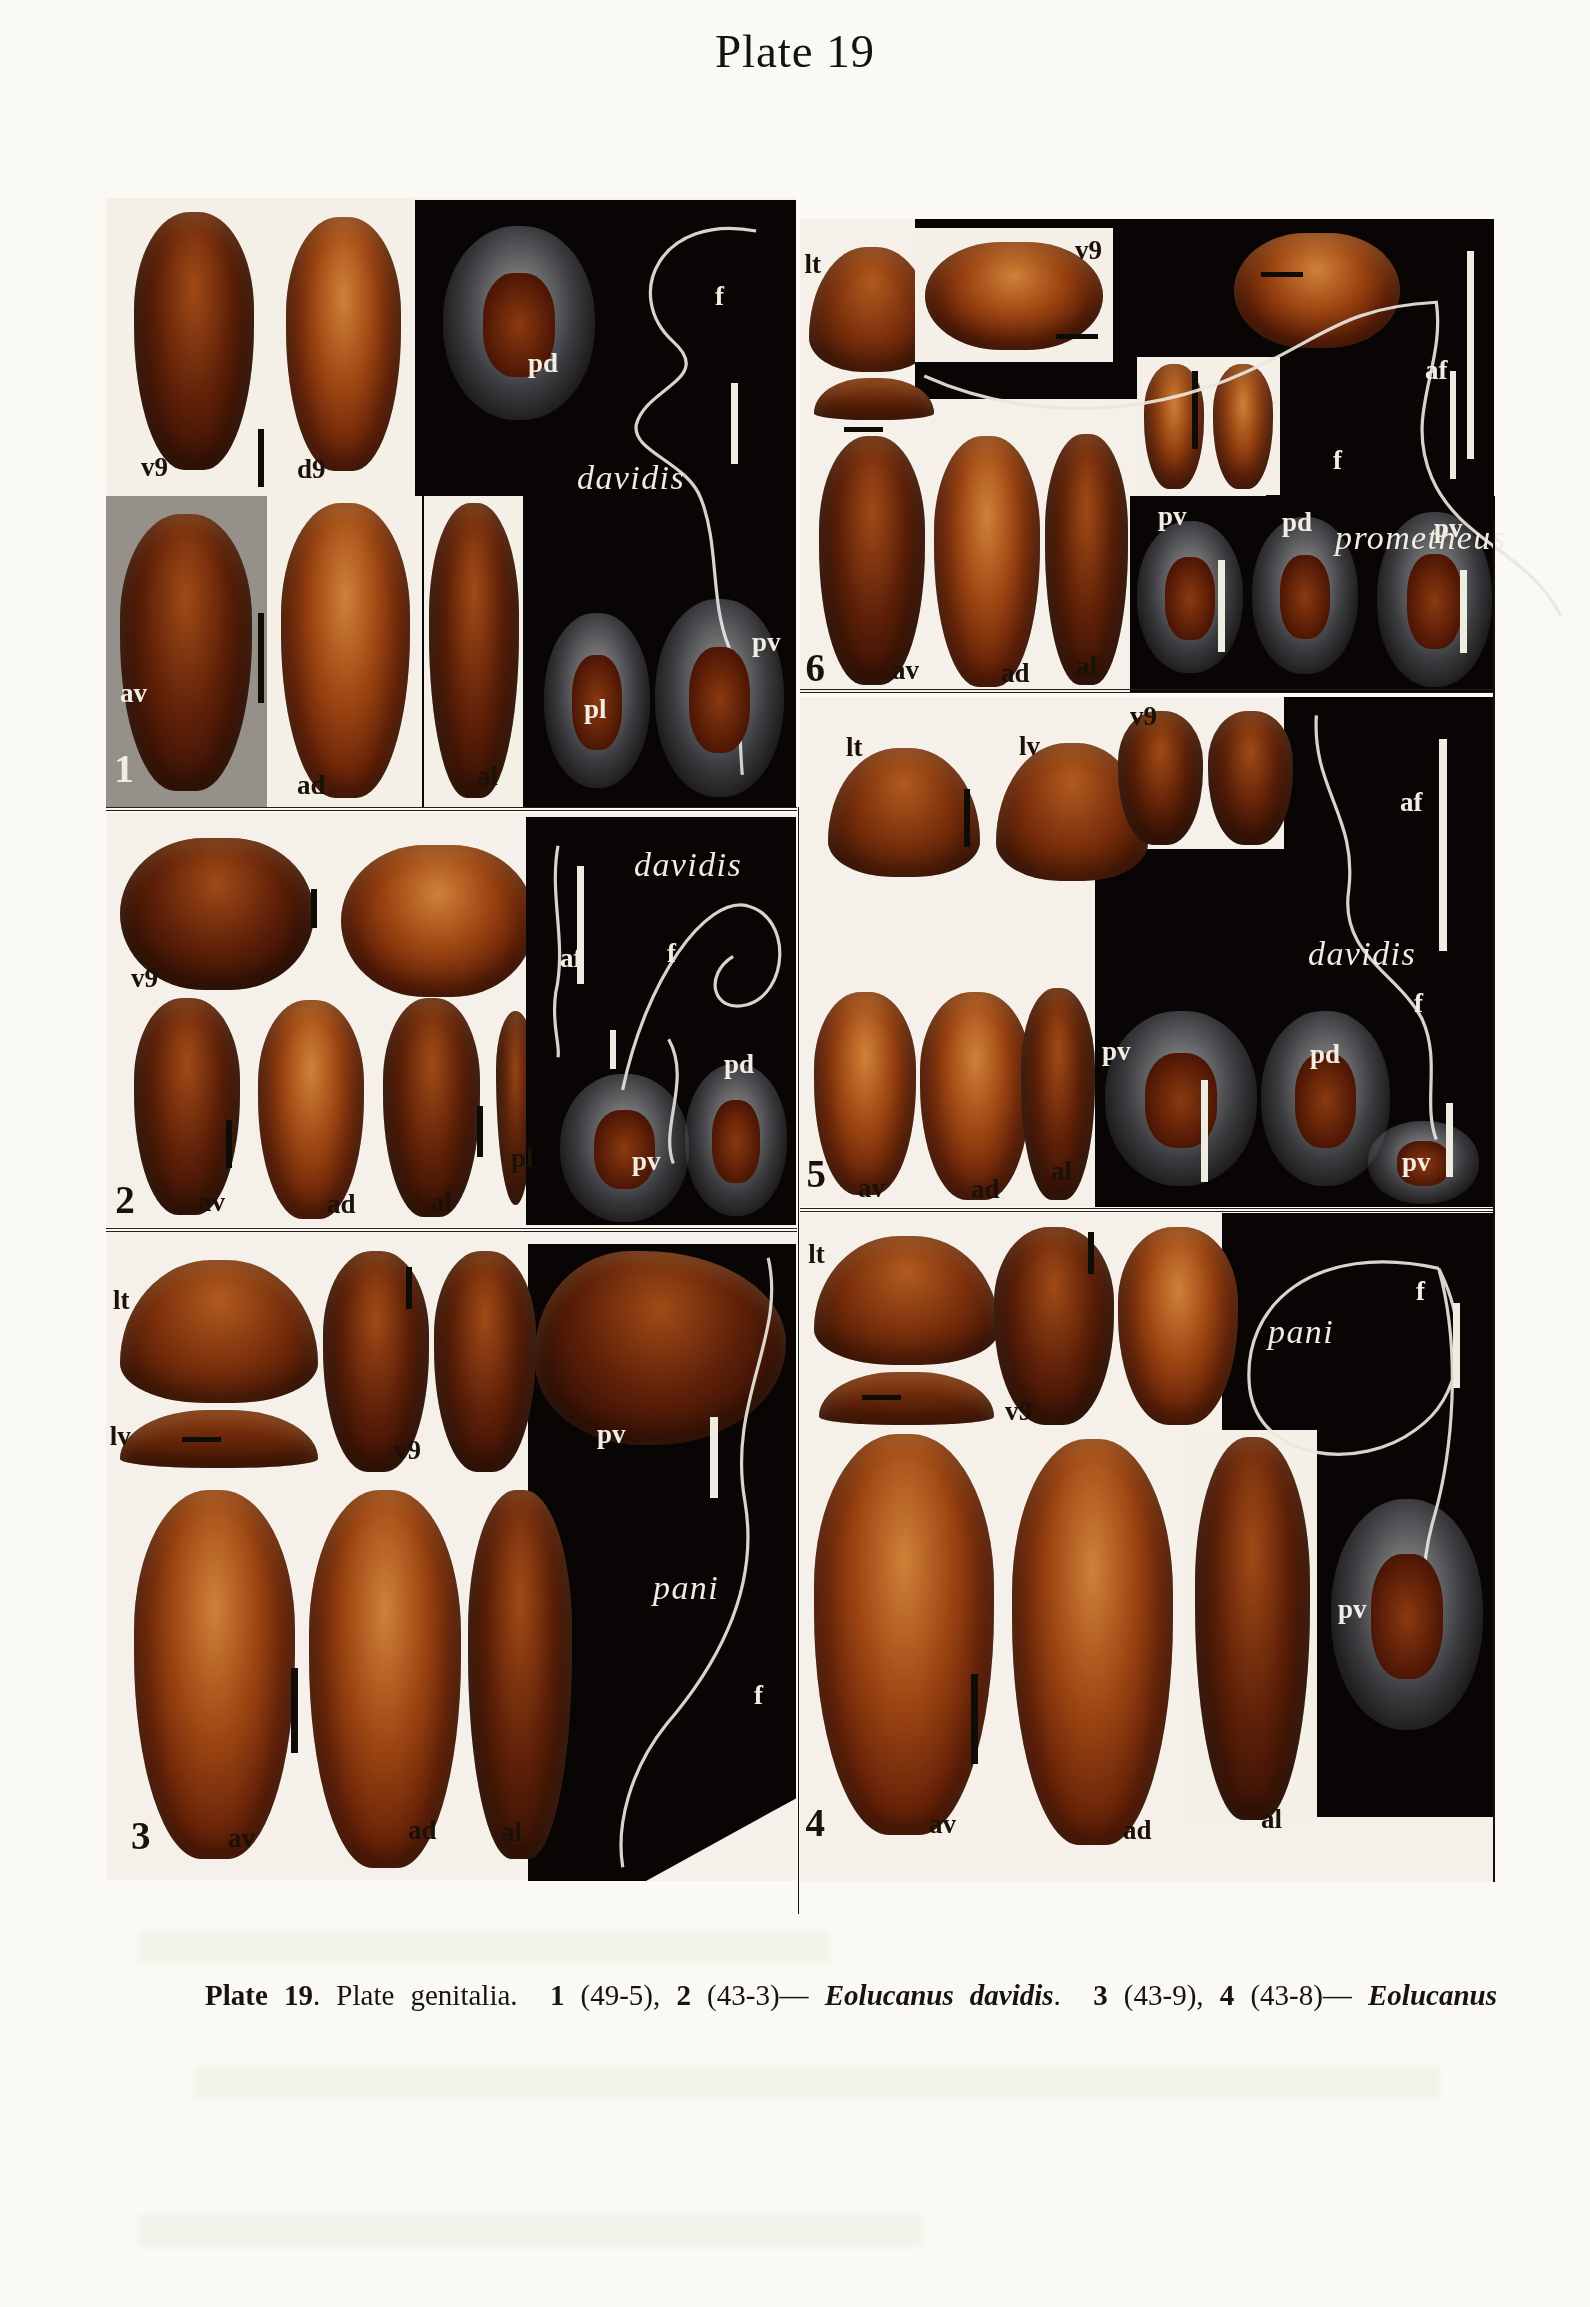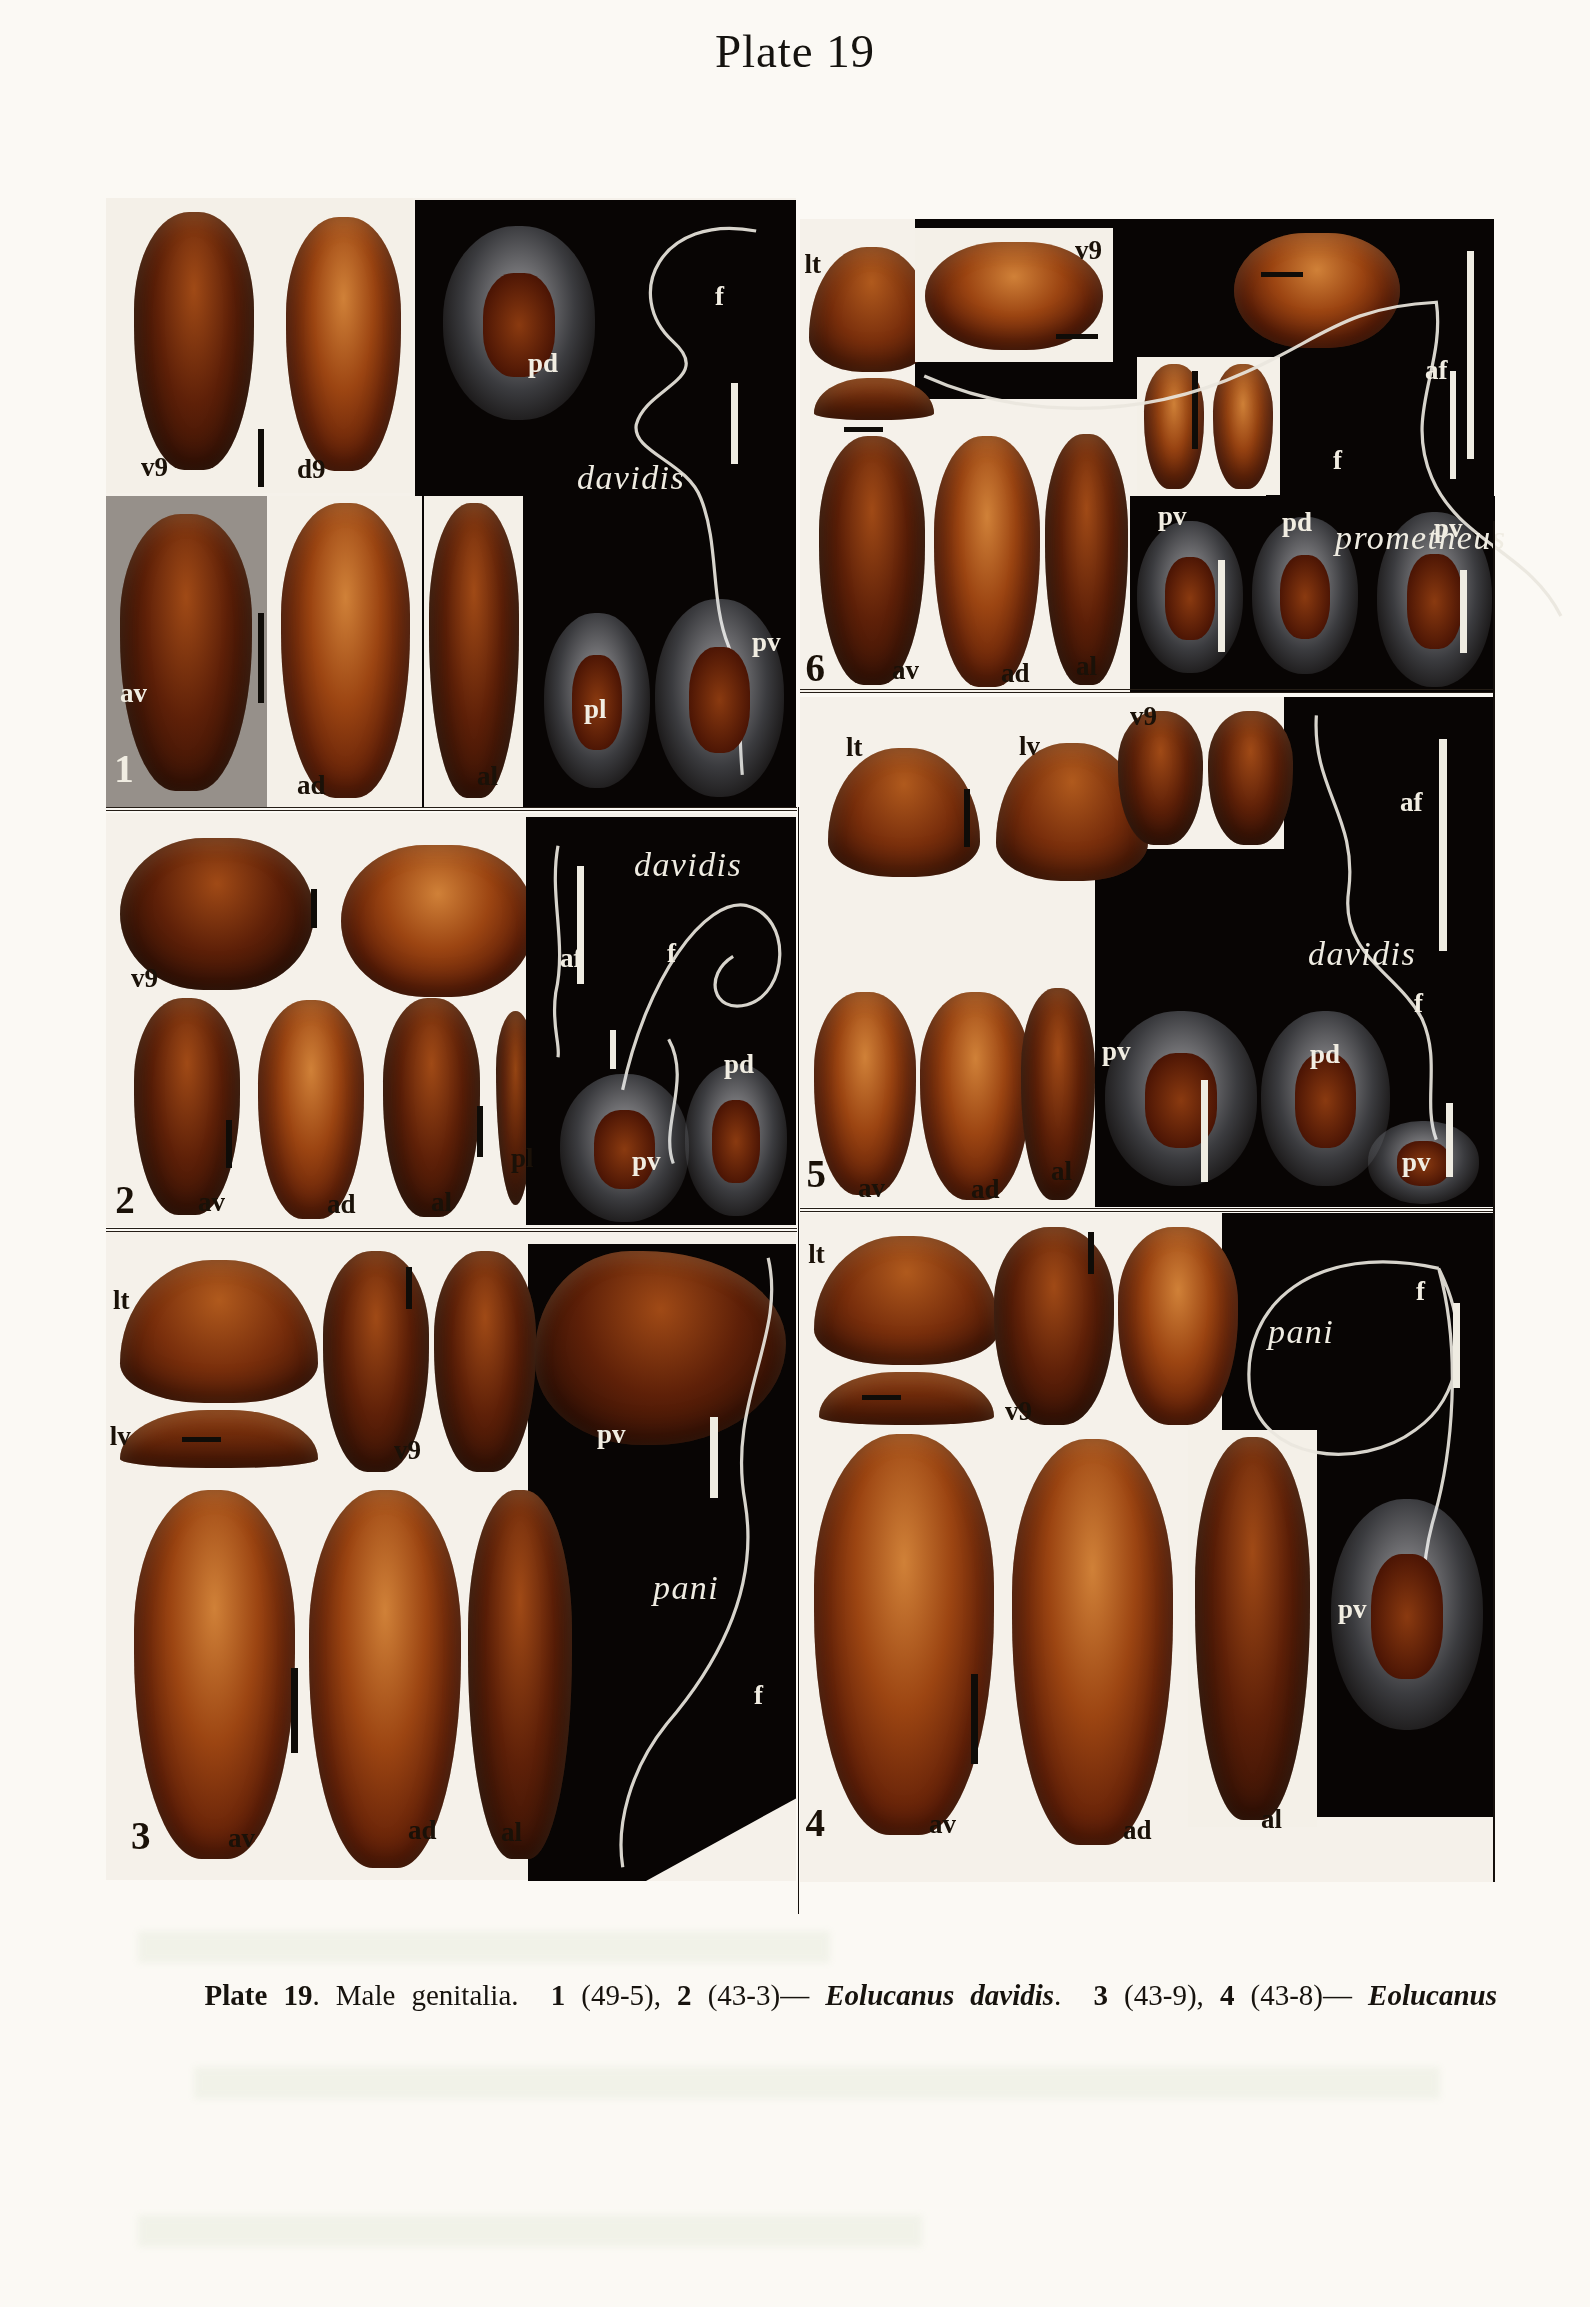--- a/index.html
+++ b/index.html
@@ -304,21 +304,21 @@
     <div class="vline" style="left:692px;top:609px;width:1.4px;height:1107px;"></div>
     <div class="vline" style="left:1387px;top:323px;width:2.3px;height:1361px;"></div>
   </div>
 
   <div class="bleed" style="left:138px;top:1931px;width:692px;height:32px;"></div>
   <div class="bleed" style="left:194px;top:2067px;width:1246px;height:32px;"></div>
   <div class="bleed" style="left:138px;top:2215px;width:784px;height:32px;"></div>
 
   <div id="caption">
     <div class="capline">
-      <span class="rb">Plate 19</span><span>. Male genitalia.  </span><span class="rb">1</span><span> (49-5), </span><span class="rb">2</span><span> (43-3)— </span><span class="ri">Eolucanus davidis</span><span>.  </span><span class="rb">3</span><span> (43-9), </span><span class="rb">4</span><span> (43-8)— </span><span class="ri">Eolucanus</span>
+      <span class="rb">Plate 19</span><span>. Plate genitalia.  </span><span class="rb">1</span><span> (49-5), </span><span class="rb">2</span><span> (43-3)— </span><span class="ri">Eolucanus davidis</span><span>.  </span><span class="rb">3</span><span> (43-9), </span><span class="rb">4</span><span> (43-8)— </span><span class="ri">Eolucanus</span>
     </div>
     <div class="capline">
       
     </div>
 
   </div>
 
 </div>
 
 

